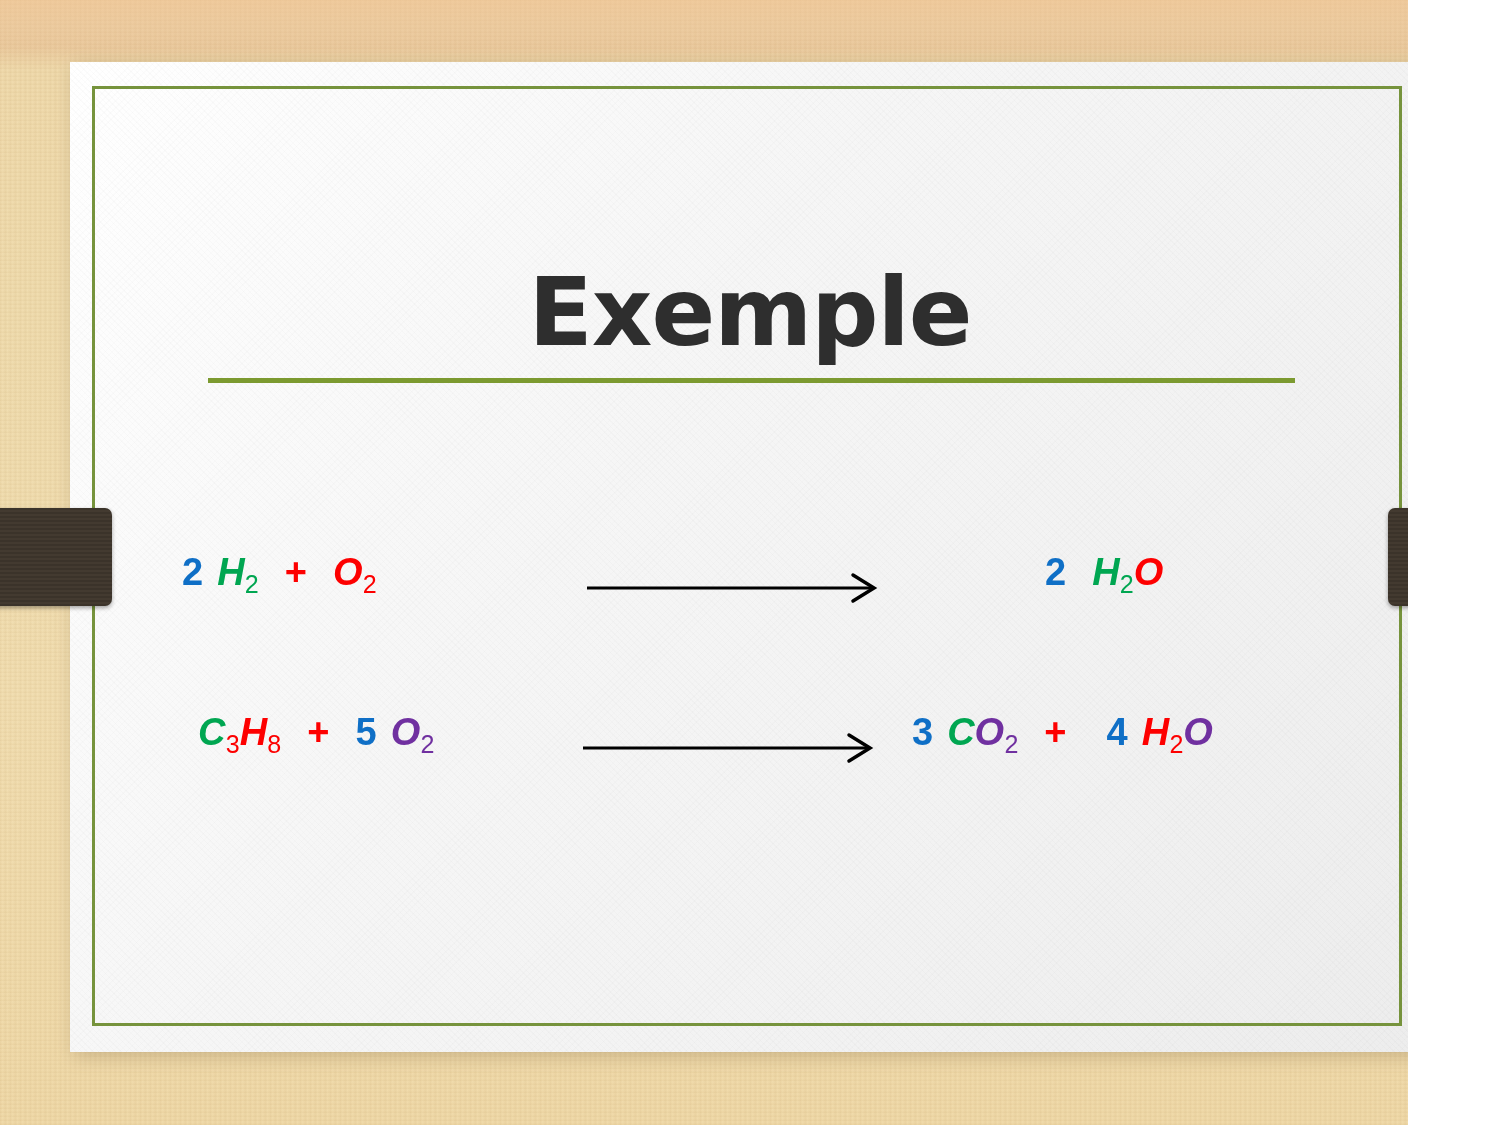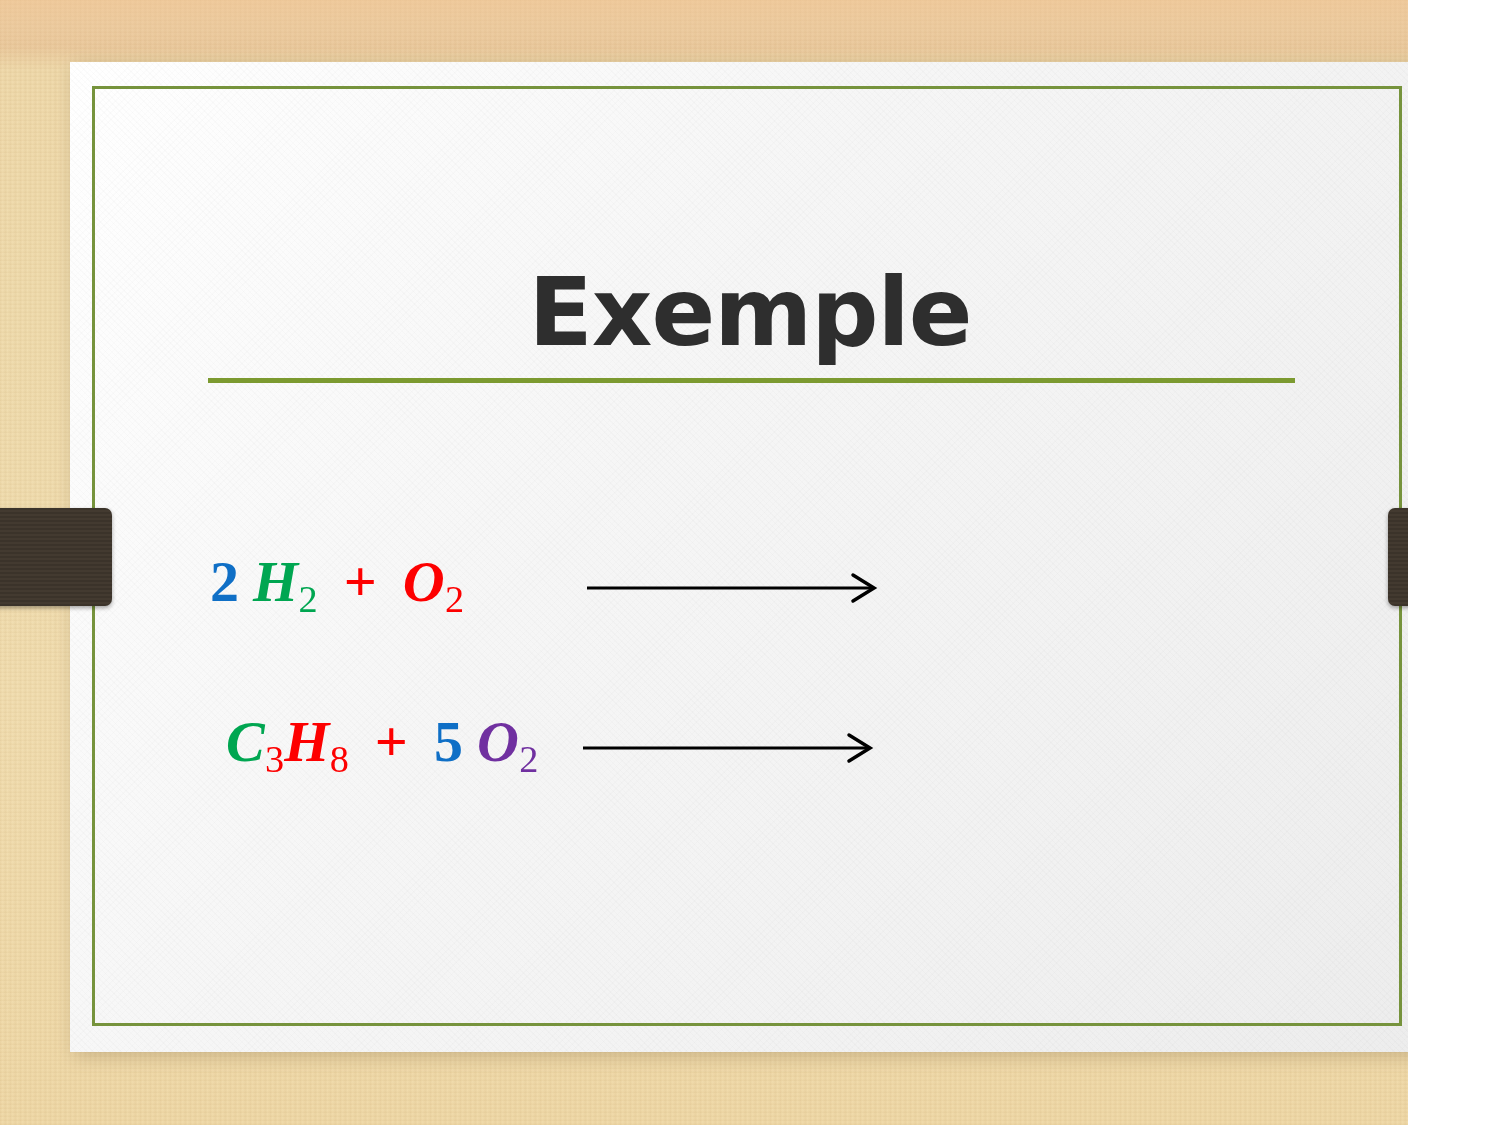--- a/index.html
+++ b/index.html
@@ -138,26 +138,25 @@
     position: absolute;
     left: 208px; top: 378px;
     width: 1087px; height: 5px;
     background: #7c9a30;
   }
 
   
   .eq {
     position: absolute;
     white-space: nowrap;
-    font-family: Liberation Serif, serif;
+    font-family: Liberation Sans, sans-serif;
     font-weight: bold;
     font-style: italic;
-    font-size: 58px;
+    font-size: 38px;
     line-height: 1;
-    margin-left: 28px;
   }
   .eq1 { left: 182px; top: 553px; }
   .eq2 { left: 198px; top: 713px; text-align: center; }
 
   .coef {
     font-style: normal;
     font-weight: bold;
   }
   .sub {
     font-style: normal;
@@ -210,24 +209,30 @@
 
   <div class="eq eq1">
     <span class="coef c-blue">2</span><span class="sp-sm"></span><span class="c-green">H</span><span class="sub c-green">2</span><span class="sp-md"></span><span class="plus c-red">+</span><span class="sp-md"></span><span class="c-red">O</span><span class="sub c-red">2</span>
   </div>
 
   <svg class="arrow arrow1" width="292" height="40" viewBox="0 0 292 40">
     <line x1="0" y1="18" x2="285" y2="18" stroke="#000000" stroke-width="3"></line>
     <polyline points="266,5 287,18 266,31" fill="none" stroke="#000000" stroke-width="3.5" stroke-linecap="round" stroke-linejoin="miter"></polyline>
   </svg>
 
+  <div class="eq" style="left:1045px; top:553px;">
+    <span class="coef c-blue">2</span><span class="sp-md"></span><span class="c-green">H</span><span class="sub c-green">2</span><span class="c-red">O</span>
+  </div>
 
   <div class="eq eq2">
     <span class="c-green">C</span><span class="sub c-red">3</span><span class="c-red">H</span><span class="sub c-red">8</span><span class="sp-md"></span><span class="plus c-red">+</span><span class="sp-md"></span><span class="coef c-blue">5</span><span class="sp-sm"></span><span class="c-purple">O</span><span class="sub c-purple">2</span>
   </div>
 
   <svg class="arrow arrow2" width="300" height="40" viewBox="0 0 300 40">
     <line x1="8" y1="18" x2="293" y2="18" stroke="#000000" stroke-width="3"></line>
     <polyline points="274,5 295,18 274,31" fill="none" stroke="#000000" stroke-width="3.5" stroke-linecap="round" stroke-linejoin="miter"></polyline>
   </svg>
 
+  <div class="eq" style="left:912px; top:713px;">
+    <span class="coef c-blue">3</span><span class="sp-sm"></span><span class="c-green">C</span><span class="c-purple">O</span><span class="sub c-purple">2</span><span class="sp-md"></span><span class="plus c-red">+</span><span class="sp-lg"></span><span class="coef c-blue">4</span><span class="sp-sm"></span><span class="c-red">H</span><span class="sub c-red">2</span><span class="c-purple">O</span>
+  </div>
 
 </div>
 
 </body></html>

